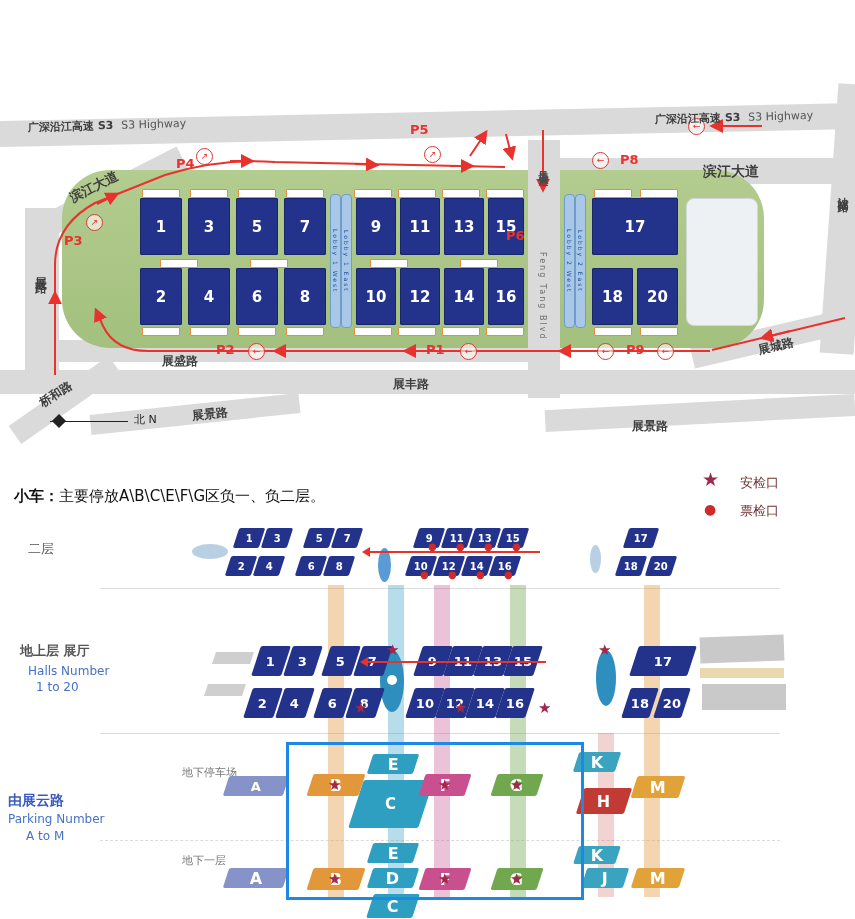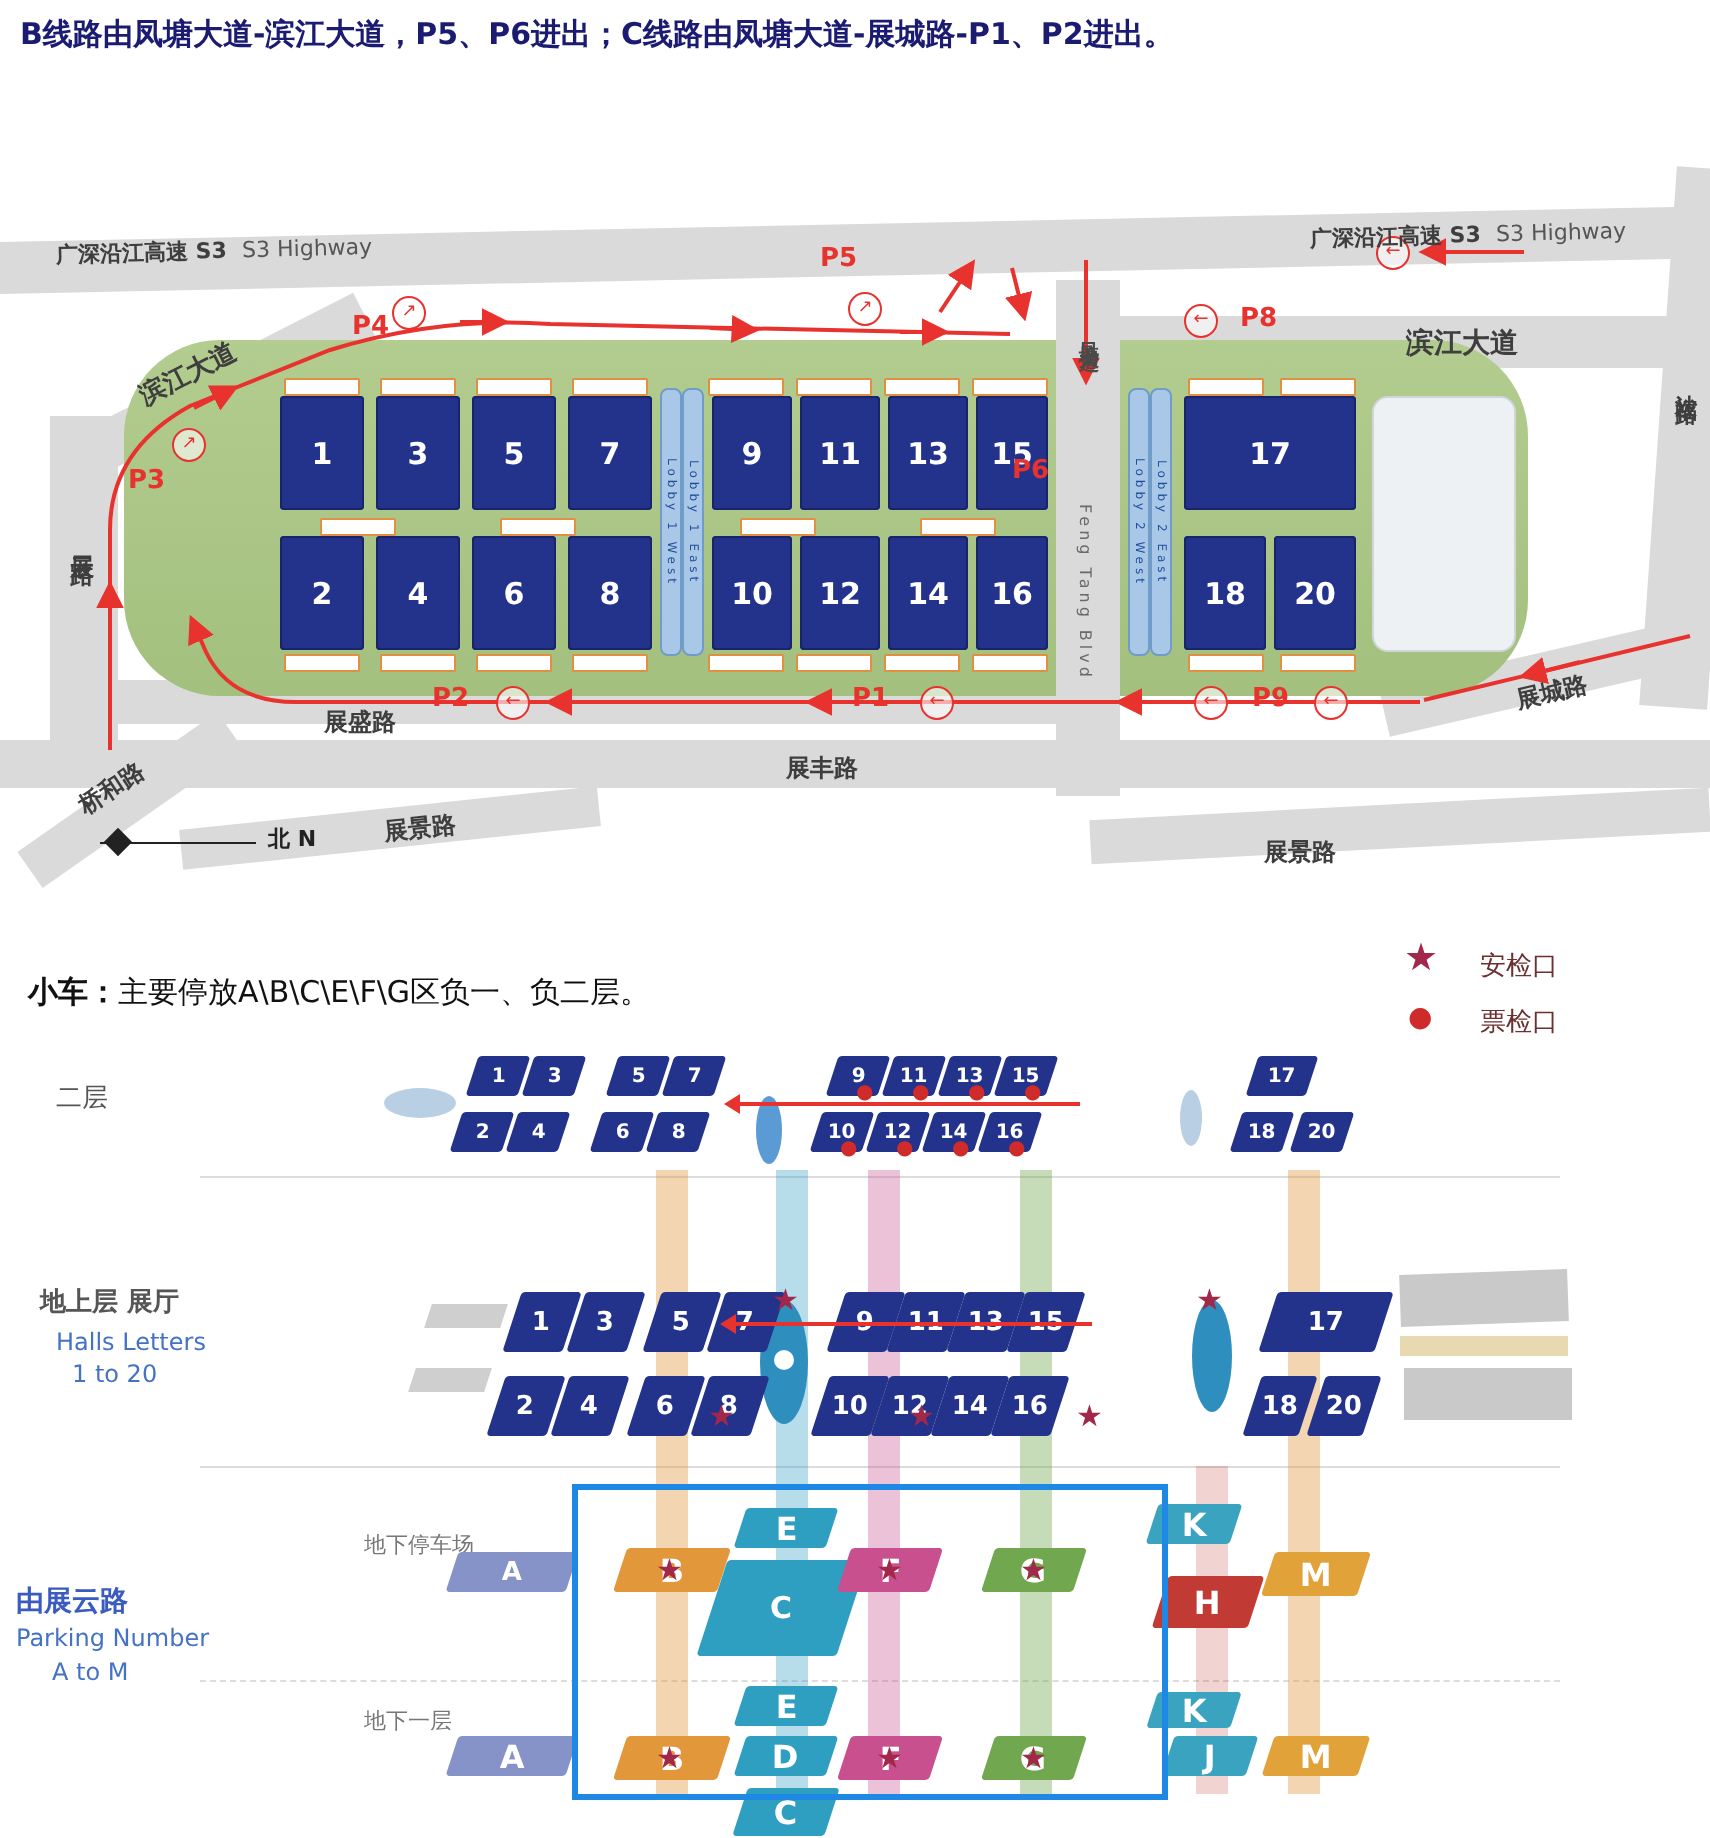--- a/index.html
+++ b/index.html
@@ -34,23 +34,20 @@
   .arrhead{position:absolute;width:0;height:0;border-top:5px solid transparent;border-bottom:5px solid transparent;border-right:8px solid #e8322e;z-index:4}
   .flabel{position:absolute;color:#555;white-space:nowrap}
   .blabel{position:absolute;color:#4472c4;white-space:nowrap}
 </style>
 </head>
 <body>
 
 <div id="page">
 
   <div class="hdr abs" style="left:10px;top:4px;width:840px">
-    <div>
-      <span class="b">B线路</span><span>由凤塘大道-滨江大道，P5、P6进出；</span><span class="b">C线路</span><span>由凤塘大道-展城路-P1、P2进出。</span>
-    </div>
   </div>
 
   <div id="map">
 
     <div class="road" style="left:-10px;top:42px;width:880px;height:26px;transform:rotate(-1.2deg)"></div>
     <div class="road" style="right:-8px;top:14px;width:34px;height:270px;transform:rotate(4deg)"></div>
     <div class="road" style="left:530px;top:88px;width:325px;height:26px"></div>
     <div class="road" style="left:35px;top:150px;width:165px;height:24px;transform:rotate(-27deg);transform-origin:left center"></div>
     <div class="road" style="left:25px;top:138px;width:34px;height:175px"></div>
     <div class="road" style="left:55px;top:270px;width:480px;height:22px"></div>
@@ -201,37 +198,37 @@
     <div class="plabel" style="left:620px;top:82px">P8</div>
     <div class="plabel" style="left:64px;top:163px">P3</div>
     <div class="plabel" style="left:506px;top:158px">P6</div>
     <div class="plabel" style="left:216px;top:272px">P2</div>
     <div class="plabel" style="left:426px;top:272px">P1</div>
     <div class="plabel" style="left:626px;top:272px">P9</div>
 
     <div style="position:absolute;left:50px;top:338px;width:110px;height:24px">
       <div style="position:absolute;left:0;top:13px;width:78px;border-top:1.5px solid #222"></div>
       <div style="position:absolute;left:4px;top:8px;width:10px;height:10px;background:#222;transform:rotate(45deg)"></div>
-      <span style="position:absolute;left:84px;top:4px;font-size:11px;font-weight:bold;color:#222">北 N</span>
+      <span style="position:absolute;left:84px;top:4px;font-size:11px;font-weight:normal;color:#222">北 N</span>
     </div>
   </div>
 
   <div id="lower">
 
     <span class="star" style="left:702px;top:25px;font-size:19px">★</span>
     <span style="position:absolute;left:740px;top:29px;font-size:13px;color:#6d3030">安检口</span>
     <span class="rdot" style="left:704px;top:57px;font-size:14px">●</span>
     <span style="position:absolute;left:740px;top:57px;font-size:13px;color:#6d3030">票检口</span>
     <div style="position:absolute;left:14px;top:42px;font-size:15px;color:#111">
       <span class="b">小车：</span><span>主要停放A\B\C\E\F\G区负一、负二层。</span>
     </div>
 
     <div class="flabel" style="left:28px;top:95px;font-size:13px">二层</div>
     <div class="flabel b" style="left:20px;top:197px;font-size:13px">地上层 展厅</div>
-    <div class="blabel" style="left:28px;top:219px;font-size:12px">Halls Letters</div>
+    <div class="blabel" style="left:28px;top:219px;font-size:12px">Halls Number</div>
     <div class="blabel" style="left:36px;top:235px;font-size:12px">1 to 20</div>
     <div class="blabel b" style="left:8px;top:347px;font-size:14px;color:#3a5bbf">由展云路</div>
     <div class="blabel" style="left:8px;top:367px;font-size:12px">Parking Number</div>
     <div class="blabel" style="left:26px;top:384px;font-size:12px">A to M</div>
     <div class="flabel" style="left:182px;top:320px;font-size:11px;color:#777">地下停车场</div>
     <div class="flabel" style="left:182px;top:408px;font-size:11px;color:#777">地下一层</div>
 
     <div class="sep" style="left:100px;top:143px;width:680px"></div>
     <div class="sep" style="left:100px;top:288px;width:680px"></div>
     <div class="sep" style="left:100px;top:395px;width:680px;border-top-style:dashed"></div>

